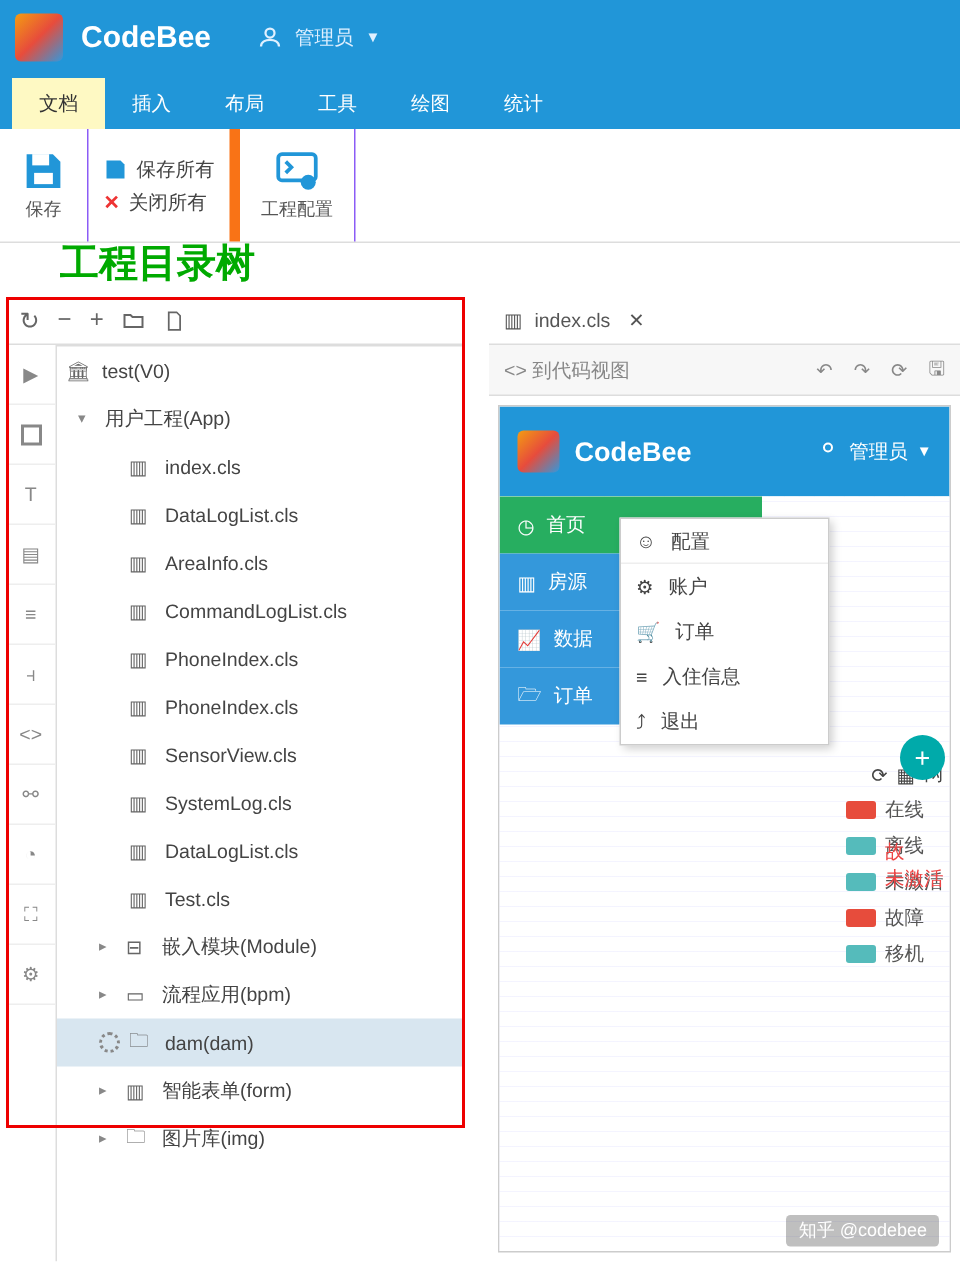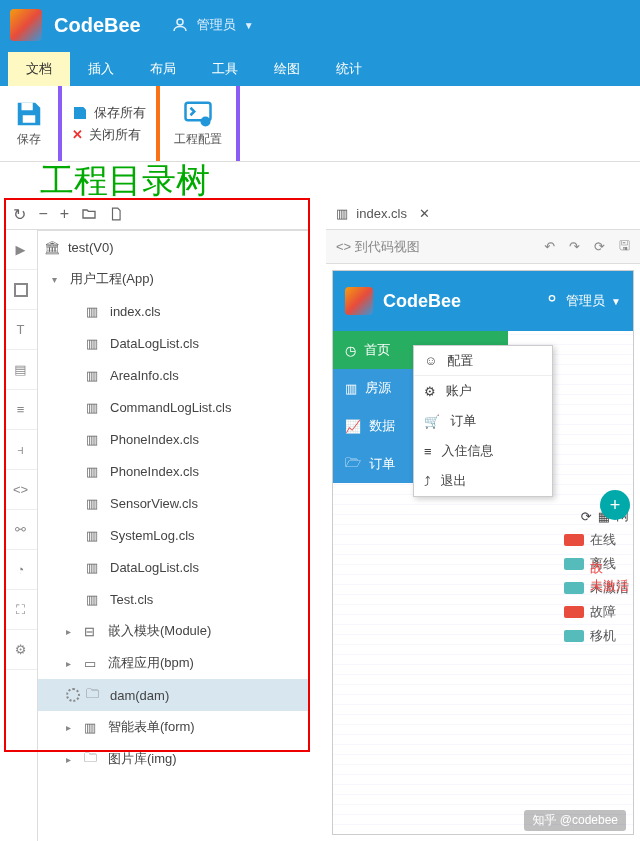--- a/index.html
+++ b/index.html
@@ -9,27 +9,27 @@
 .titlebar .logo { width: 32px; height: 32px; background: linear-gradient(135deg,#f39c12,#e74c3c,#3498db); border-radius: 4px; margin-right: 12px; }
 .titlebar .appname { font-size: 20px; font-weight: bold; margin-right: 30px; }
 .titlebar .userarea { display: flex; align-items: center; gap: 8px; color: #e0f0ff; }
 .titlebar .userarea .dd { font-size: 10px; }
 
 .menubar { height: 36px; background: #2196d8; display: flex; align-items: flex-end; padding-left: 8px; }
 .menubar .tab { padding: 8px 18px; color: #fff; cursor: pointer; }
 .menubar .tab.active { background: #fef9c3; color: #333; }
 
 .toolbar { height: 76px; background: #fff; border-bottom: 1px solid #ddd; display: flex; position: relative; }
-.toolbar .group { display: flex; flex-direction: column; align-items: center; justify-content: center; padding: 4px 14px; border-right: 4px solid #8b5cf6; }
+.toolbar .group { display: flex; flex-direction: column; align-items: center; justify-content: center; padding: 4px 14px; border-right: 1px solid #8b5cf6; }
 .toolbar .group .icon { color: #2196d8; margin-bottom: 2px; }
 .toolbar .small-items { display: flex; flex-direction: column; gap: 4px; justify-content: center; padding: 6px 10px; }
 .toolbar .small-items .si { display: flex; align-items: center; gap: 6px; color: #444; cursor: pointer; }
 .toolbar .label { color: #555; font-size: 12px; }
 
-.annotation { position: absolute; left: 40px; top: 158px; color: #0a0; font-size: 34px; font-weight: normal; z-index: 10; }
+.annotation { position: absolute; left: 40px; top: 158px; color: #0a0; font-size: 26px; font-weight: bold; z-index: 10; }
 .redbox { position: absolute; left: 4px; top: 198px; width: 306px; height: 554px; border: 2px solid #e00; z-index: 9; pointer-events: none; }
 
 .tree-toolbar { position: absolute; left: 4px; top: 198px; width: 306px; height: 32px; border: 1px solid #ddd; display: flex; align-items: center; gap: 12px; padding: 0 8px; background: #fff; }
 .tree-toolbar span { color: #666; cursor: pointer; font-size: 16px; }
 
 .side-icons { position: absolute; left: 4px; top: 230px; width: 34px; bottom: 0; border-right: 1px solid #ddd; background: #fff; display: flex; flex-direction: column; }
 .side-icons .sic { height: 40px; display: flex; align-items: center; justify-content: center; color: #888; border-bottom: 1px solid #eee; cursor: pointer; }
 
 .tree { position: absolute; left: 38px; top: 230px; width: 272px; bottom: 0; overflow: hidden; background: #fff; border-top:1px solid #ddd; }
 .tree .node { display: flex; align-items: center; height: 32px; padding-left: 6px; gap: 6px; color: #444; cursor: pointer; }
@@ -99,21 +99,21 @@
   <div class="group">
     <span class="icon">
       <svg width="30" height="30" viewBox="0 0 24 24" fill="#2196d8">
           <path d="M3 3h14l4 4v14H3z"></path>
           <rect x="6" y="3" width="9" height="6" fill="#fff"></rect>
           <rect x="7" y="13" width="10" height="6" fill="#fff"></rect>
         </svg>
     </span>
     <span class="label">保存</span>
   </div>
-  <div class="small-items" style="border-right:4px solid #f97316">
+  <div class="small-items" style="border-right:7px solid #f97316">
     <div class="si">
       <span>
           <svg width="16" height="16" viewBox="0 0 24 24" fill="#2196d8">
             <path d="M3 3h14l4 4v14H3z"></path>
           </svg>
         </span>
       <span>保存所有</span>
     </div>
     <div class="si">
       <span style="color:#e33;font-weight:bold;">✕</span>

